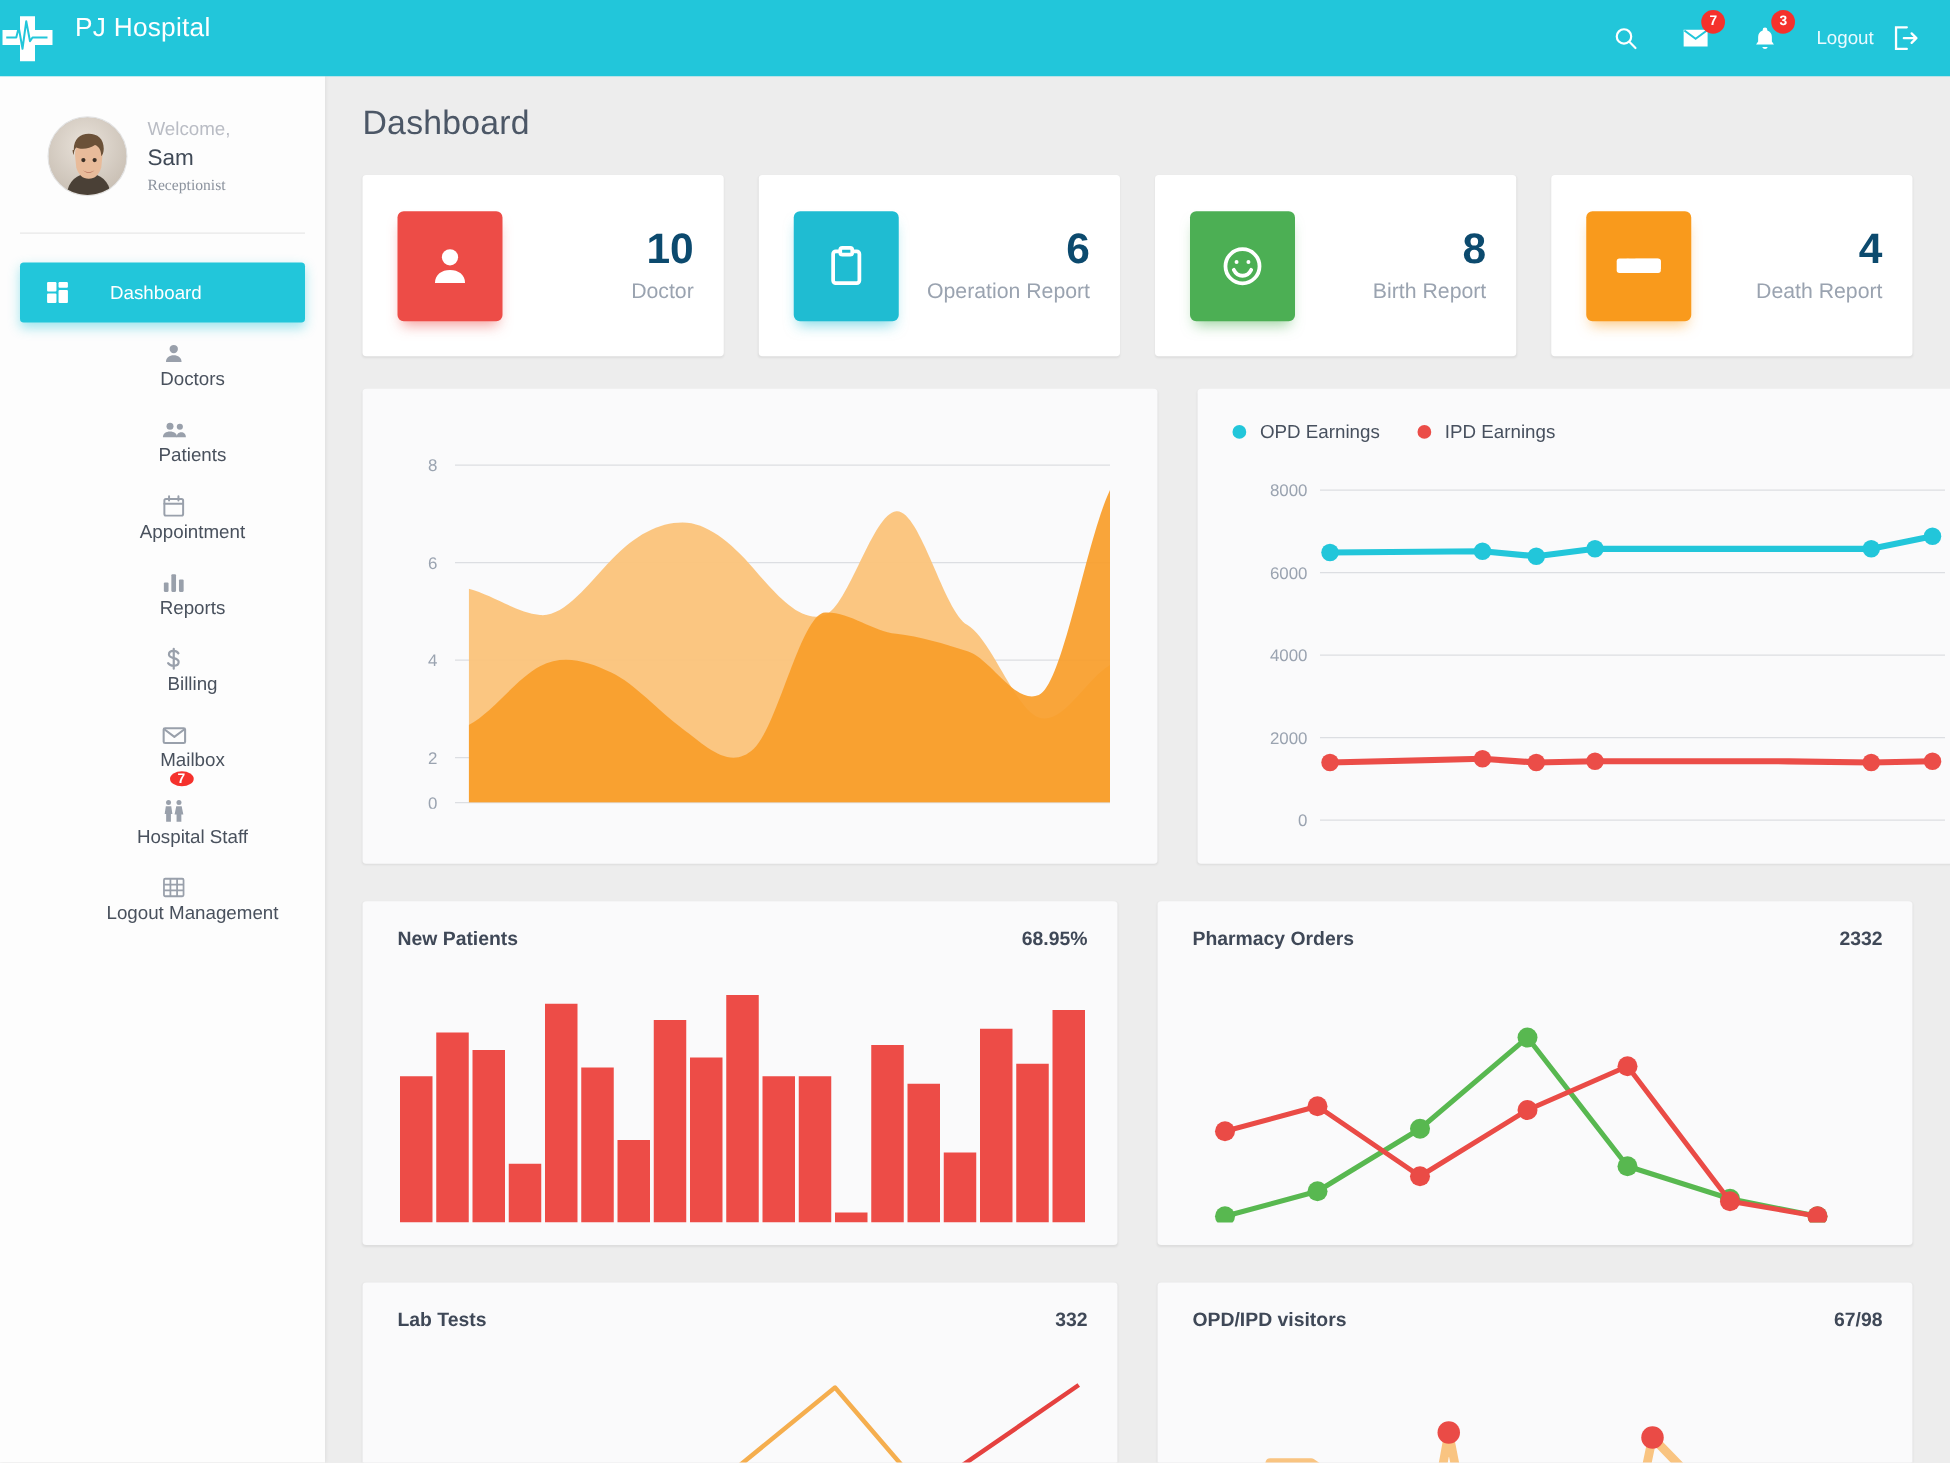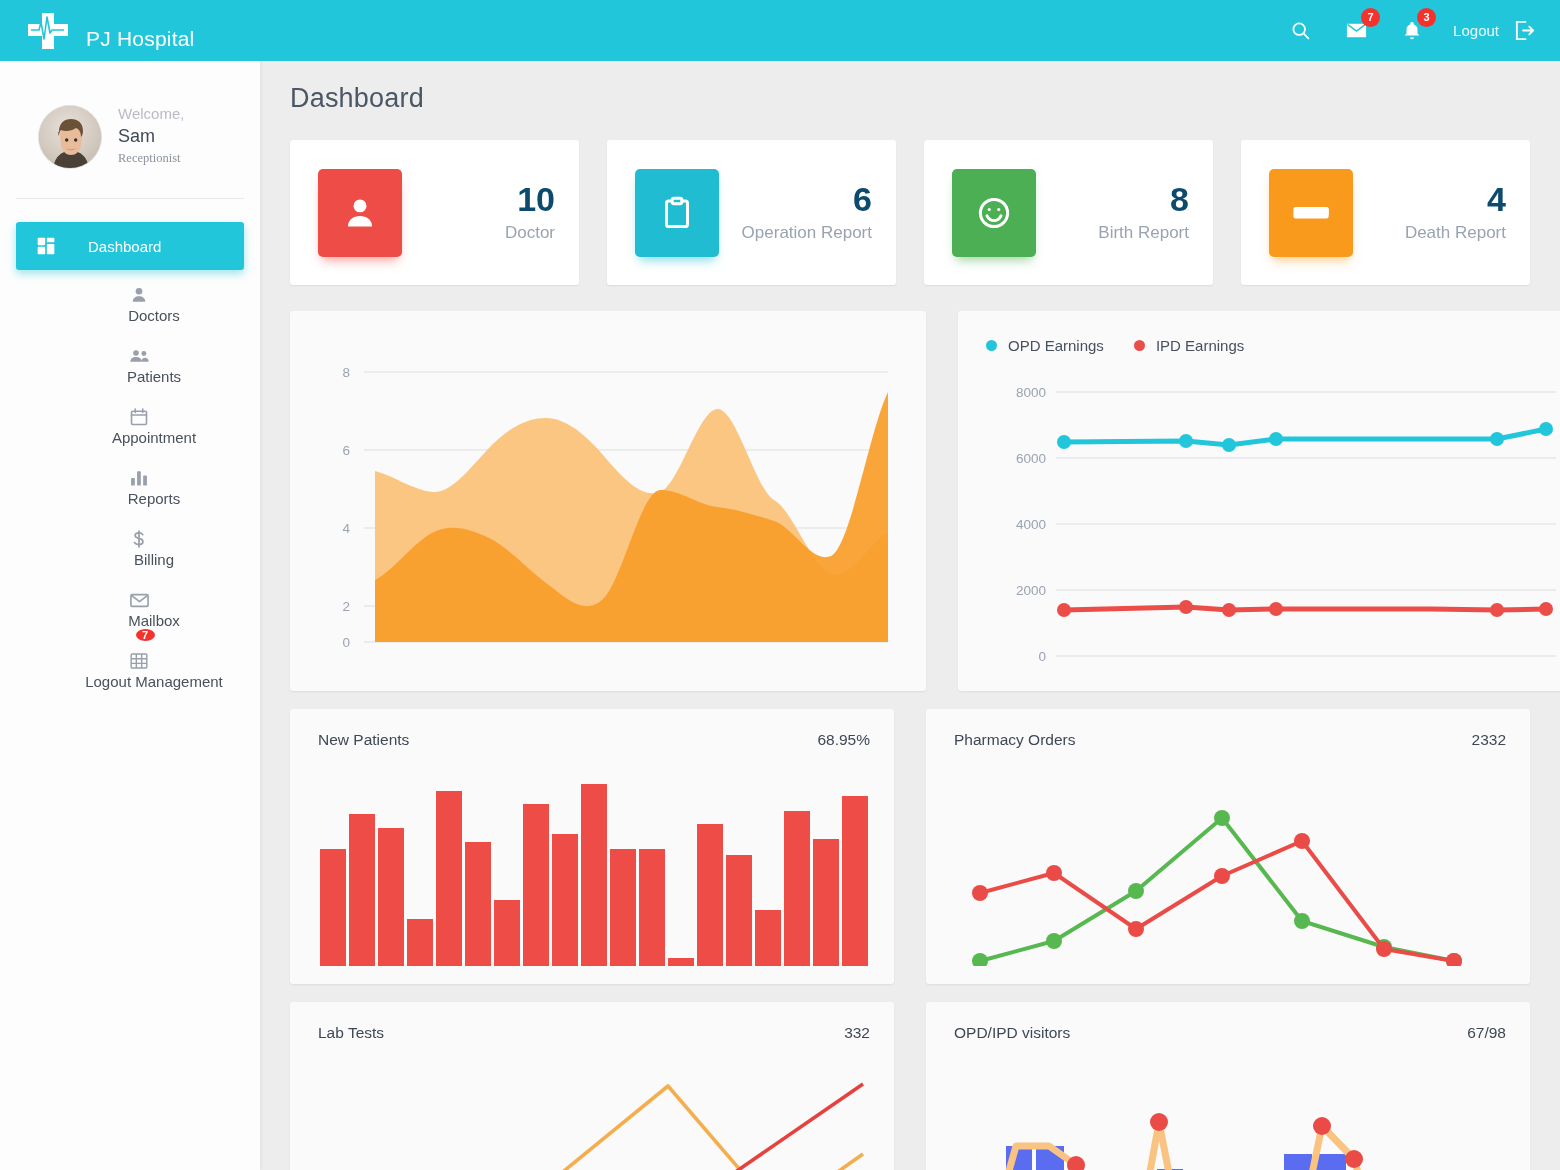--- a/index.html
+++ b/index.html
@@ -6,21 +6,21 @@
   html, body {
     width: 1560px; height: 1170px;
     font-family: "Liberation Sans", sans-serif;
     background: #ededed; overflow: hidden;
   }
   
   .topbar {
     position: absolute; top: 0; left: 0; width: 1560px; height: 61px;
     background: #22c6da; display: flex; align-items: center; z-index: 30;
   }
-  .brand { display: flex; align-items: flex-end; padding-left: 26px; width: 260px; }
+  .brand { display: flex; align-items: flex-start; width: 260px; }
   .logo-mark { width: 44px; height: 40px; }
   .brand-title {
     color: #ffffff; font-size: 21px; font-weight: 400;
     letter-spacing: .2px; margin-left: 16px; white-space: nowrap;
   }
   .top-actions {
     margin-left: auto; display: flex; align-items: center;
     gap: 26px; padding-right: 24px; height: 61px;
   }
   .ic-btn {
@@ -35,21 +35,21 @@
   }
   .logout-wrap { display: flex; align-items: center; gap: 14px; cursor: pointer; }
   .logout-text { color: #eafaff; font-size: 15px; }
 
   
   .sidebar {
     position: absolute; top: 61px; left: 0; width: 260px; height: 1109px;
     background: #fdfdfd; z-index: 20;
     box-shadow: 1px 0 3px rgba(0,0,0,.06);
   }
-  .profile { display: flex; align-items: flex-start; padding: 44px 0 0 38px; }
+  .profile { display: flex; align-items: flex-end; padding: 32px 0 0 38px; }
   .avatar {
     width: 64px; height: 64px; border-radius: 50%; overflow: hidden;
     border: 1px solid #e2e2e2; flex-shrink: 0; background: #cdc3b8;
   }
   .profile-text { margin-left: 16px; line-height: 1.25; }
   .p-welcome { font-size: 15px; color: #b9bcc4; }
   .p-name { font-size: 18px; color: #404a57; font-weight: 400; margin-top: 1px; }
   .p-role { font-size: 12.5px; color: #8c939e; margin-top: 4px; font-family: Liberation Serif, serif; }
   .side-divider { height: 1px; background: #e8e8e8; margin: 29px 16px 0 16px; }
 
@@ -104,21 +104,21 @@
   .charts-row { display: flex; gap: 32px; padding: 26px 30px 0 30px; }
   .panel {
     background: #fafafb; border-radius: 3px;
     box-shadow: 0 1px 2px rgba(0,0,0,.07);
   }
   .panel-big { flex: 1; height: 380px; padding: 26px 28px 0 28px; }
   .legend { display: flex; gap: 30px; align-items: center; }
   .lg { display: flex; align-items: center; gap: 11px; font-size: 15px; color: #47505e; }
   .dot { width: 11px; height: 11px; border-radius: 50%; flex-shrink: 0; }
 
-  .mini-row { display: flex; gap: 32px; padding: 18px 30px 0 30px; }
+  .mini-row { display: flex; gap: 32px; padding: 30px 30px 0 30px; font-weight: bold; }
   .panel-mini { flex: 1; height: 275px; padding: 22px 24px 0 28px; }
   .mini-head { display: flex; justify-content: space-between; align-items: baseline; }
   .mini-title { font-size: 15.5px; color: #3f4857; }
   .mini-val { font-size: 15.5px; color: #3f4857; }
   svg { display: block; }
 </style>
 </head>
 <body>
 
 <div class="topbar">
@@ -264,20 +264,31 @@
       <span class="nav-ico">
         <svg viewBox="0 0 24 24" width="21" height="21" fill="none" stroke="currentColor" stroke-width="1.9">
           <rect x="2.2" y="5.2" width="19.6" height="13.6" rx="1.3"></rect>
           <path d="M2.8 6.2 12 13.2l9.2-7" stroke-linejoin="round"></path>
         </svg>
       </span>
       <span class="nav-label">Mailbox</span>
       <span class="nav-badge">7</span>
     </div>
 
+    <div class="nav-item">
+      <span class="nav-ico">
+        <svg viewBox="0 0 24 24" width="20" height="20" fill="currentColor">
+          <circle cx="7" cy="3.6" r="2.4"></circle>
+          <path d="M4.4 7.2h5.2l1.1 7.4H9.3V22H4.7v-7.4H3.3z"></path>
+          <circle cx="17" cy="3.6" r="2.4"></circle>
+          <path d="M14.4 7.2h5.2l1.6 8h-1.9V22h-4.6v-6.8h-1.9z"></path>
+        </svg>
+      </span>
+      <span class="nav-label">Hospital Staff</span>
+    </div>
 
     <div class="nav-item">
       <span class="nav-ico">
         <svg viewBox="0 0 24 24" width="20" height="20" fill="none" stroke="currentColor" stroke-width="1.7">
           <rect x="2.6" y="3.6" width="18.8" height="16.8" rx="1.2"></rect>
           <path d="M2.6 9.2h18.8M2.6 14.8h18.8M8.8 3.6v16.8M15.2 3.6v16.8"></path>
         </svg>
       </span>
       <span class="nav-label">Logout Management</span>
     </div>

